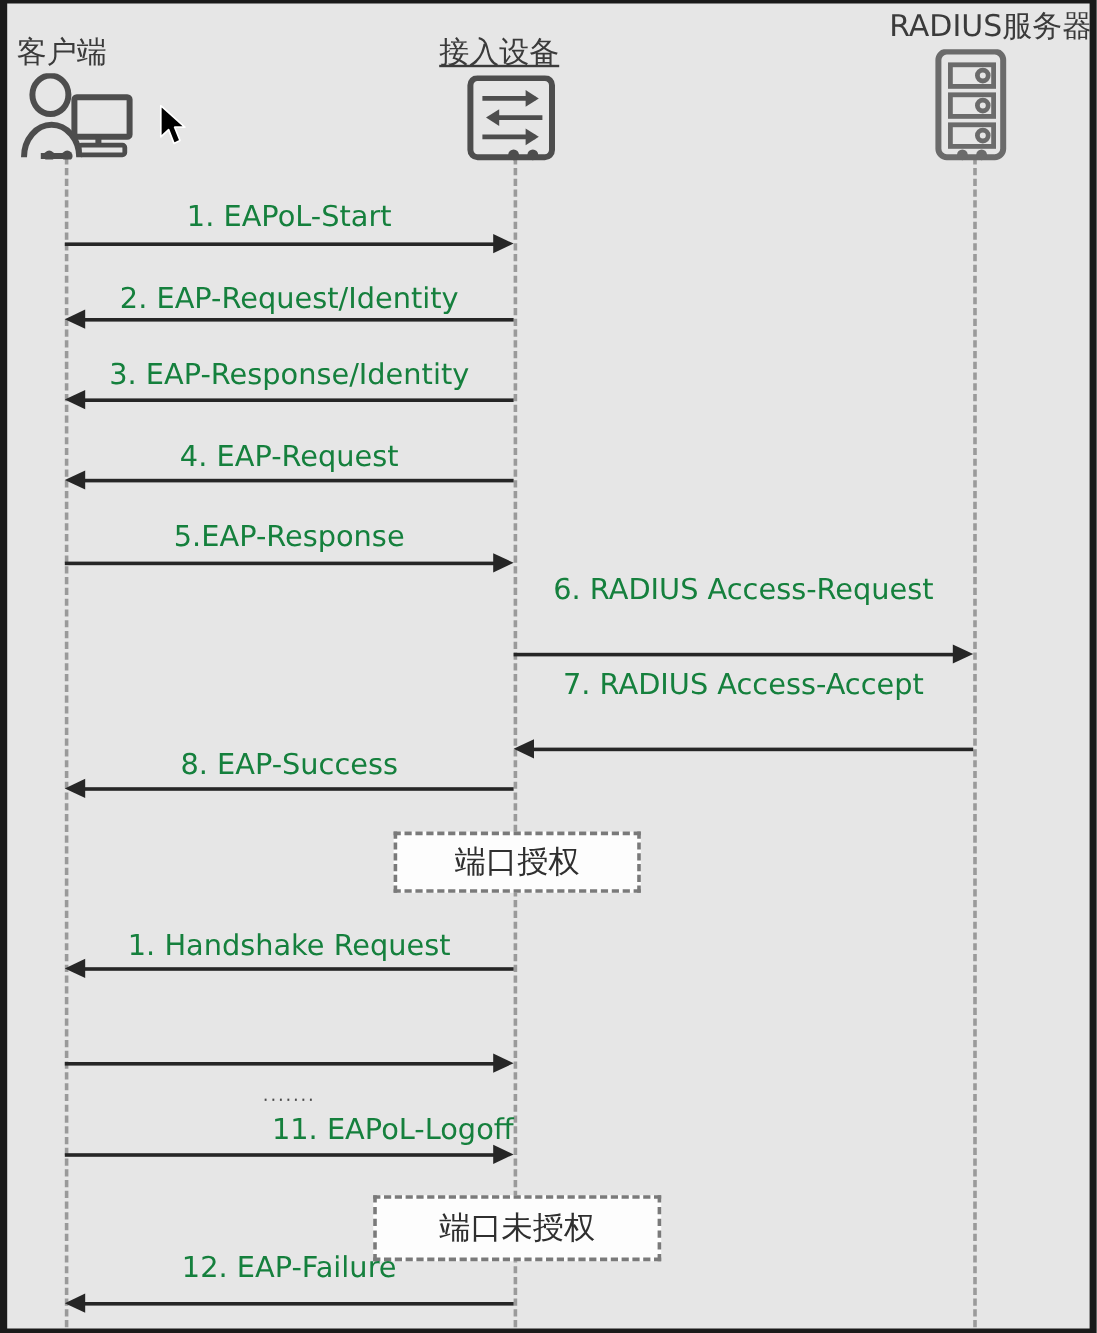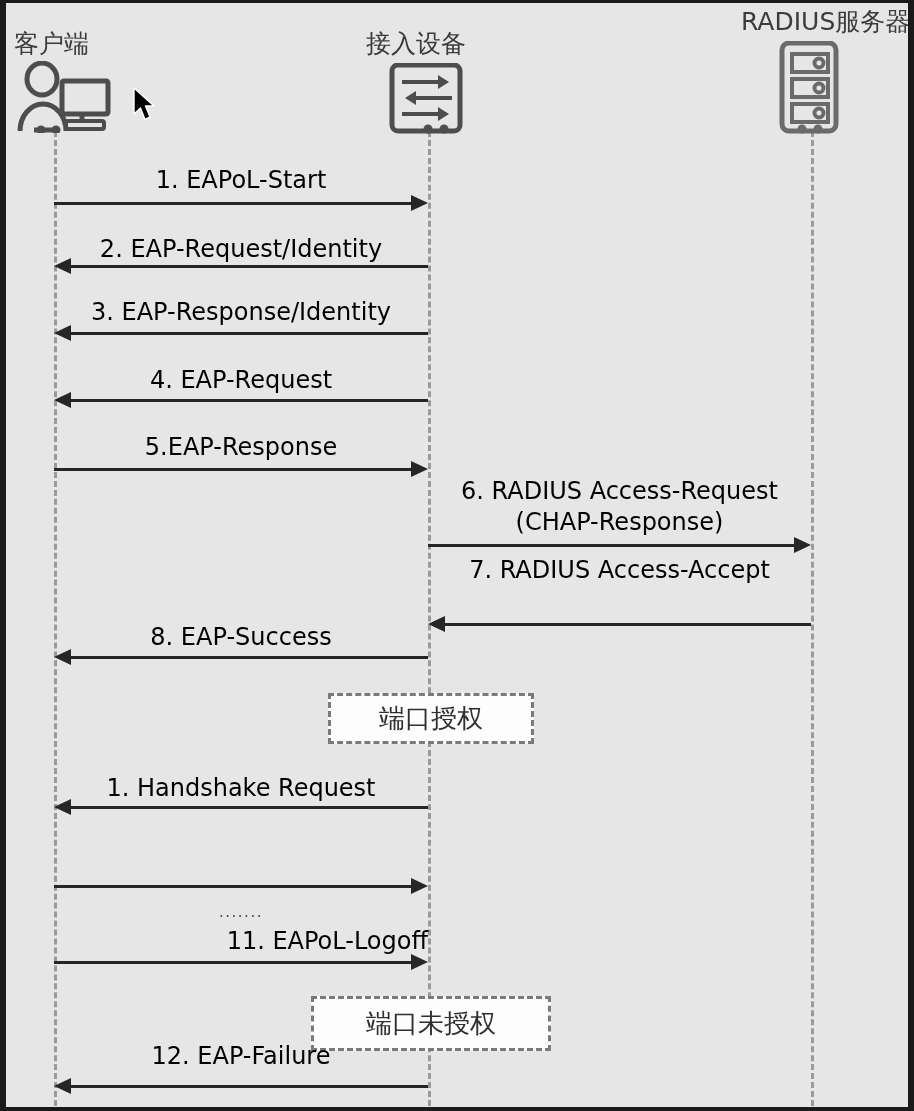--- a/index.html
+++ b/index.html
@@ -45,21 +45,21 @@
   .lifeline {
     position: absolute;
     width: 0;
     border-left: 3px dashed #9a9a9a;
   }
 
   
   .msg-label {
     position: absolute;
     font-size: 24px;
-    color: #000000;
+    color: #15803d;
     white-space: nowrap;
     text-align: center;
     line-height: 31px;
   }
   .msg-line {
     position: absolute;
     height: 0;
     border-top: 3px solid #262626;
   }
   .arrowhead {
@@ -130,21 +130,21 @@
       <circle cx="40" cy="69" r="4.5" fill="#4d4d4d"></circle>
     </svg>
   </div>
 
   <div class="cursor" style="left:126px; top:84px;">
     <svg width="26" height="36" viewBox="0 0 26 36">
       <path d="M2 1 L2 27 L8.5 21 L13 32.5 L18 30 L13.5 19 L22 19 Z" fill="#000000" stroke="#ffffff" stroke-width="1.4" stroke-linejoin="round"></path>
     </svg>
   </div>
 
-  <div class="actor-label" style="left:360px; top:24px;">接入设备</div>
+  <div class="actor-label" style="left:360px; top:24px;text-decoration:underline;">接入设备</div>
   <div class="actor-icon" style="left:382px; top:60px; width:80px; height:72px;">
     <svg width="80" height="72" viewBox="0 0 80 72">
       <rect x="4" y="2" width="68" height="66" rx="6" ry="6" fill="none" stroke="#4d4d4d" stroke-width="5"></rect>
 
       <line x1="14" y1="19" x2="58" y2="19" stroke="#4d4d4d" stroke-width="4"></line>
       <path d="M50 12 L61 19 L50 26 Z" fill="#4d4d4d"></path>
 
       <line x1="22" y1="35" x2="64" y2="35" stroke="#4d4d4d" stroke-width="4"></line>
       <path d="M28 28 L17 35 L28 42 Z" fill="#4d4d4d"></path>
 
@@ -186,21 +186,20 @@
   <div class="msg-label" style="left:48px; top:362px; width:374px;">4. EAP-Request</div>
   <div class="msg-line" style="left:59px; top:396px; width:363px;"></div>
   <div class="arrowhead arrow-left" style="left:48px; top:389px;"></div>
 
   <div class="msg-label" style="left:48px; top:429px; width:374px;">5.EAP-Response</div>
   <div class="msg-line" style="left:48px; top:465px; width:363px;"></div>
   <div class="arrowhead arrow-right" style="left:405px; top:458px;"></div>
 
   <div class="msg-label" style="left:422px; top:473px; width:383px;">
     <div>6. RADIUS Access-Request</div>
-    <div>(CHAP-Response)</div>
   </div>
   <div class="msg-line" style="left:422px; top:541px; width:372px;"></div>
   <div class="arrowhead arrow-right" style="left:788px; top:534px;"></div>
 
   <div class="msg-label" style="left:422px; top:552px; width:383px;">
     <div>7. RADIUS Access-Accept</div>
   </div>
   <div class="msg-line" style="left:433px; top:620px; width:372px;"></div>
   <div class="arrowhead arrow-left" style="left:422px; top:613px;"></div>
 

